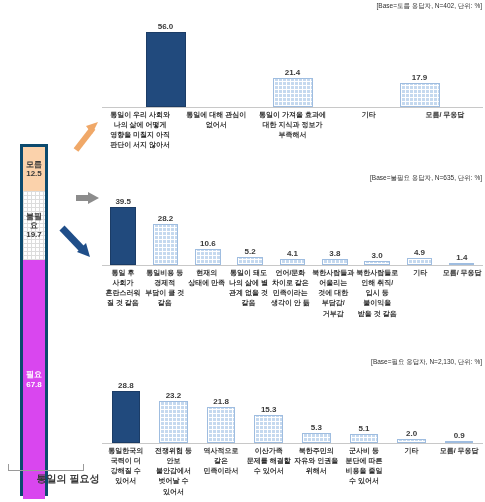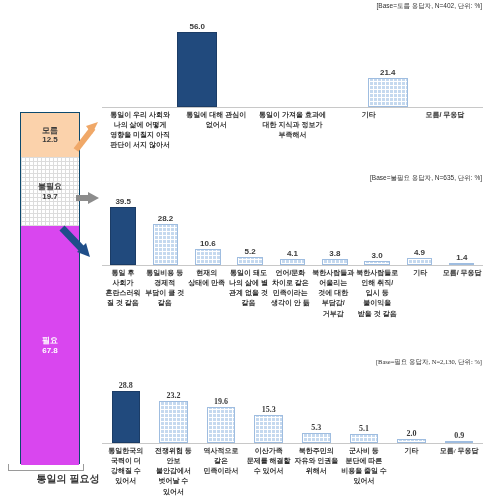--- a/index.html
+++ b/index.html
@@ -13,22 +13,23 @@
 
   
   #stacked-panel {
     position: absolute;
     left: 0; top: 0;
     width: 100px; height: 502px;
   }
   .stack-bar {
     position: absolute;
     left: 20px;
-    width: 60px;
-    border: 1px solid #0c4a6e;
+    width: 28px;
+    border: 3px solid #0c4a6e;
+    margin-top: 32px;
   }
   .stack-seg {
     position: relative;
     width: 100%;
     text-align: center;
     line-height: 1.15;
     font-size: 8px;
     font-weight: bold;
     color: #3a3a3a;
     display: flex;
@@ -69,21 +70,21 @@
   .arrow-svg { position: absolute; left: 0; top: 0; pointer-events: none; }
 
   
   .chart-panel {
     position: absolute;
     left: 100px;
     width: 385px;
   }
   #panel-top    { top: 0px;   height: 180px; }
   #panel-mid    { top: 172px; height: 176px; }
-  #panel-bottom { top: 356px; height: 146px; font-family: Liberation Serif, serif; }
+  #panel-bottom { top: 356px; height: 146px; }
 
   .base-note {
     position: absolute;
     right: 3px; top: 2px;
     font-size: 6.5px;
     color: #2f2f2f;
     white-space: nowrap;
   }
 
   .plot {
@@ -195,20 +196,24 @@
 <div class="chart-panel" id="panel-top">
   <div class="base-note">[Base=도름 응답자, N=402, 단위: %]</div>
   <div class="plot">
       <div class="bar-slot">
         <div class="bar-value">56.0</div>
         <div class="bar-rect first" style="height: 74.6667px;"></div>
       </div>
       <div class="bar-slot">
         <div class="bar-value">21.4</div>
         <div class="bar-rect" style="height: 28.5333px;"></div>
+      </div>
+      <div class="bar-slot">
+        <div class="bar-value">17.9</div>
+        <div class="bar-rect" style="height: 23.8667px;"></div>
       </div>
     </div>
   <div class="labels-row">
       <div class="cat-label">통일이 우리 사회와 나의 삶에 어떻게 영향을 미칠지 아직 판단이 서지 않아서</div>
       <div class="cat-label">통일에 대해 관심이 없어서</div>
       <div class="cat-label">통일이 가져올 효과에 대한 지식과 정보가 부족해서</div>
       <div class="cat-label">기타</div>
       <div class="cat-label">모름/ 무응답</div>
     </div>
 </div>
@@ -271,21 +276,21 @@
   <div class="plot">
       <div class="bar-slot">
         <div class="bar-value">28.8</div>
         <div class="bar-rect first" style="height: 52.3636px;"></div>
       </div>
       <div class="bar-slot">
         <div class="bar-value">23.2</div>
         <div class="bar-rect" style="height: 42.1818px;"></div>
       </div>
       <div class="bar-slot">
-        <div class="bar-value">19.6</div>
+        <div class="bar-value">21.8</div>
         <div class="bar-rect" style="height: 35.6364px;"></div>
       </div>
       <div class="bar-slot">
         <div class="bar-value">15.3</div>
         <div class="bar-rect" style="height: 27.8182px;"></div>
       </div>
       <div class="bar-slot">
         <div class="bar-value">5.3</div>
         <div class="bar-rect" style="height: 9.63636px;"></div>
       </div>

